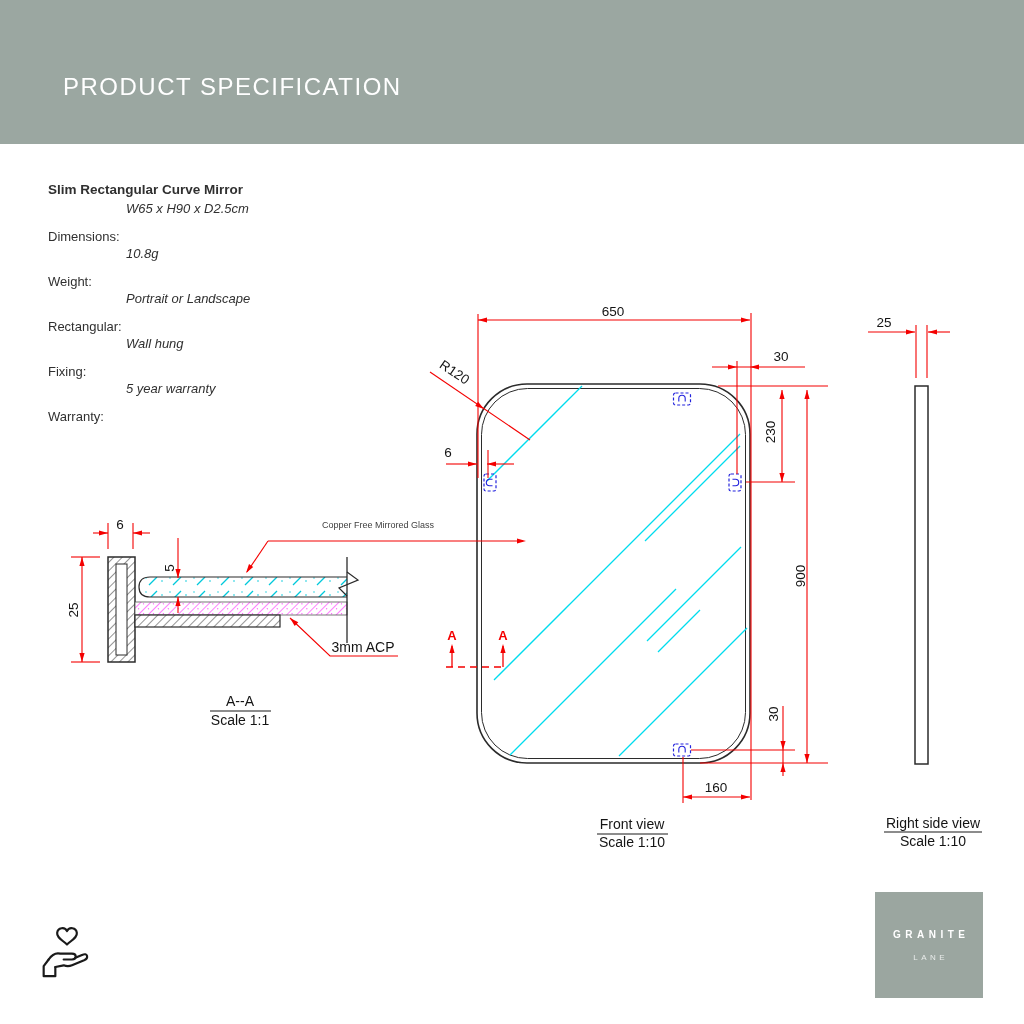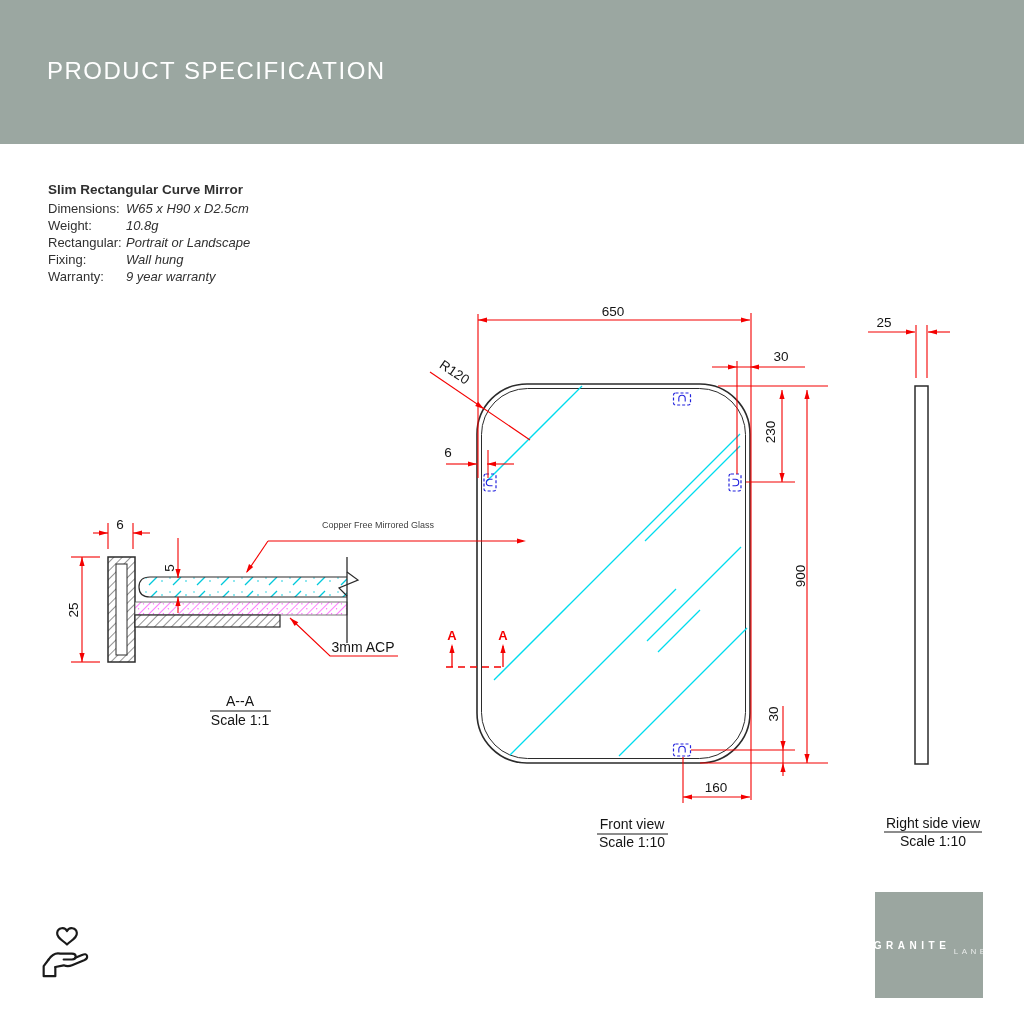--- a/index.html
+++ b/index.html
@@ -1,39 +1,39 @@
 <!DOCTYPE html>
 <html><head>
 <meta charset="utf-8">
 <style>
   html,body{margin:0;padding:0;background:#fff;}
   .page{position:relative;width:1024px;height:1024px;background:#ffffff;overflow:hidden;
         font-family:"Liberation Sans",sans-serif;color:#2e2e2e;}
   
   .header{position:absolute;left:0;top:0;width:1024px;height:144px;background:#9ba7a1;}
-  .header h1{position:absolute;left:47px;top:57px;margin:0;font-size:24px;font-weight:400;
+  .header h1{position:absolute;left:47px;top:57px;margin:16px;font-size:24px;font-weight:400;
              letter-spacing:1.5px;color:#ffffff;font-family:"Liberation Sans",sans-serif;}
   
   .product{position:absolute;left:48px;top:181px;font-size:13px;line-height:17px;color:#303030;}
   .product .pname{font-weight:bold;font-size:13.5px;margin-bottom:2px;}
   .specrow{display:flex;}
-  .specrow .lbl{width:78px;flex:0 0 78px;}
+  .specrow .lbl{width:78px;flex:0 0 78px;margin-top:28px;}
   .specrow .val{white-space:pre;font-style:italic;}
   
   svg.drawing{position:absolute;left:0;top:0;width:1024px;height:1024px;}
   svg.drawing text{font-family:"Liberation Sans",sans-serif;}
   .dim{font-size:13.5px;fill:#141414;}
   .cap{font-size:14px;fill:#141414;}
   .smalllbl{font-size:9px;fill:#3f3f3f;}
   .secA{font-size:13px;font-weight:bold;fill:#f40000;}
   
   .care-icon{position:absolute;left:42px;top:924px;}
   .care-text{position:absolute;left:100px;top:977px;font-size:10.5px;color:#2e2e2e;white-space:pre-wrap;}
   .logo-box{position:absolute;left:875px;top:892px;width:108px;height:106px;background:#9ba6a0;
-            display:flex;flex-direction:row;align-items:center;justify-content:center;}
+            display:flex;flex-direction:column;align-items:center;justify-content:center;}
   .logo-line1{color:#ffffff;font-size:10px;font-weight:bold;letter-spacing:4.5px;text-indent:4.5px;}
   .logo-line2{color:rgba(255,255,255,0.78);font-size:8px;letter-spacing:3.5px;text-indent:3.5px;margin-top:13px;}
 </style>
 </head>
 <body>
 
 <div class="page">
 
   <div class="header">
     <h1>PRODUCT SPECIFICATION</h1>
@@ -52,21 +52,21 @@
     <div class="specrow">
       <span class="lbl">Rectangular:</span>
       <span class="val">Portrait or Landscape</span>
     </div>
     <div class="specrow">
       <span class="lbl">Fixing:</span>
       <span class="val">Wall hung</span>
     </div>
     <div class="specrow">
       <span class="lbl">Warranty:</span>
-      <span class="val">9 year warranty</span>
+      <span class="val">5 year warranty</span>
     </div>
   </div>
 
   <svg class="drawing" viewBox="0 0 1024 1024">
     <defs>
       <pattern id="hatchB" patternUnits="userSpaceOnUse" width="6" height="6" patternTransform="rotate(45)">
         <rect width="6" height="6" fill="#ffffff"></rect>
         <line x1="0" y1="0" x2="0" y2="6" stroke="#3c3c3c" stroke-width="1.1"></line>
       </pattern>
       <pattern id="hatchM" patternUnits="userSpaceOnUse" width="7" height="7" patternTransform="rotate(45)">

